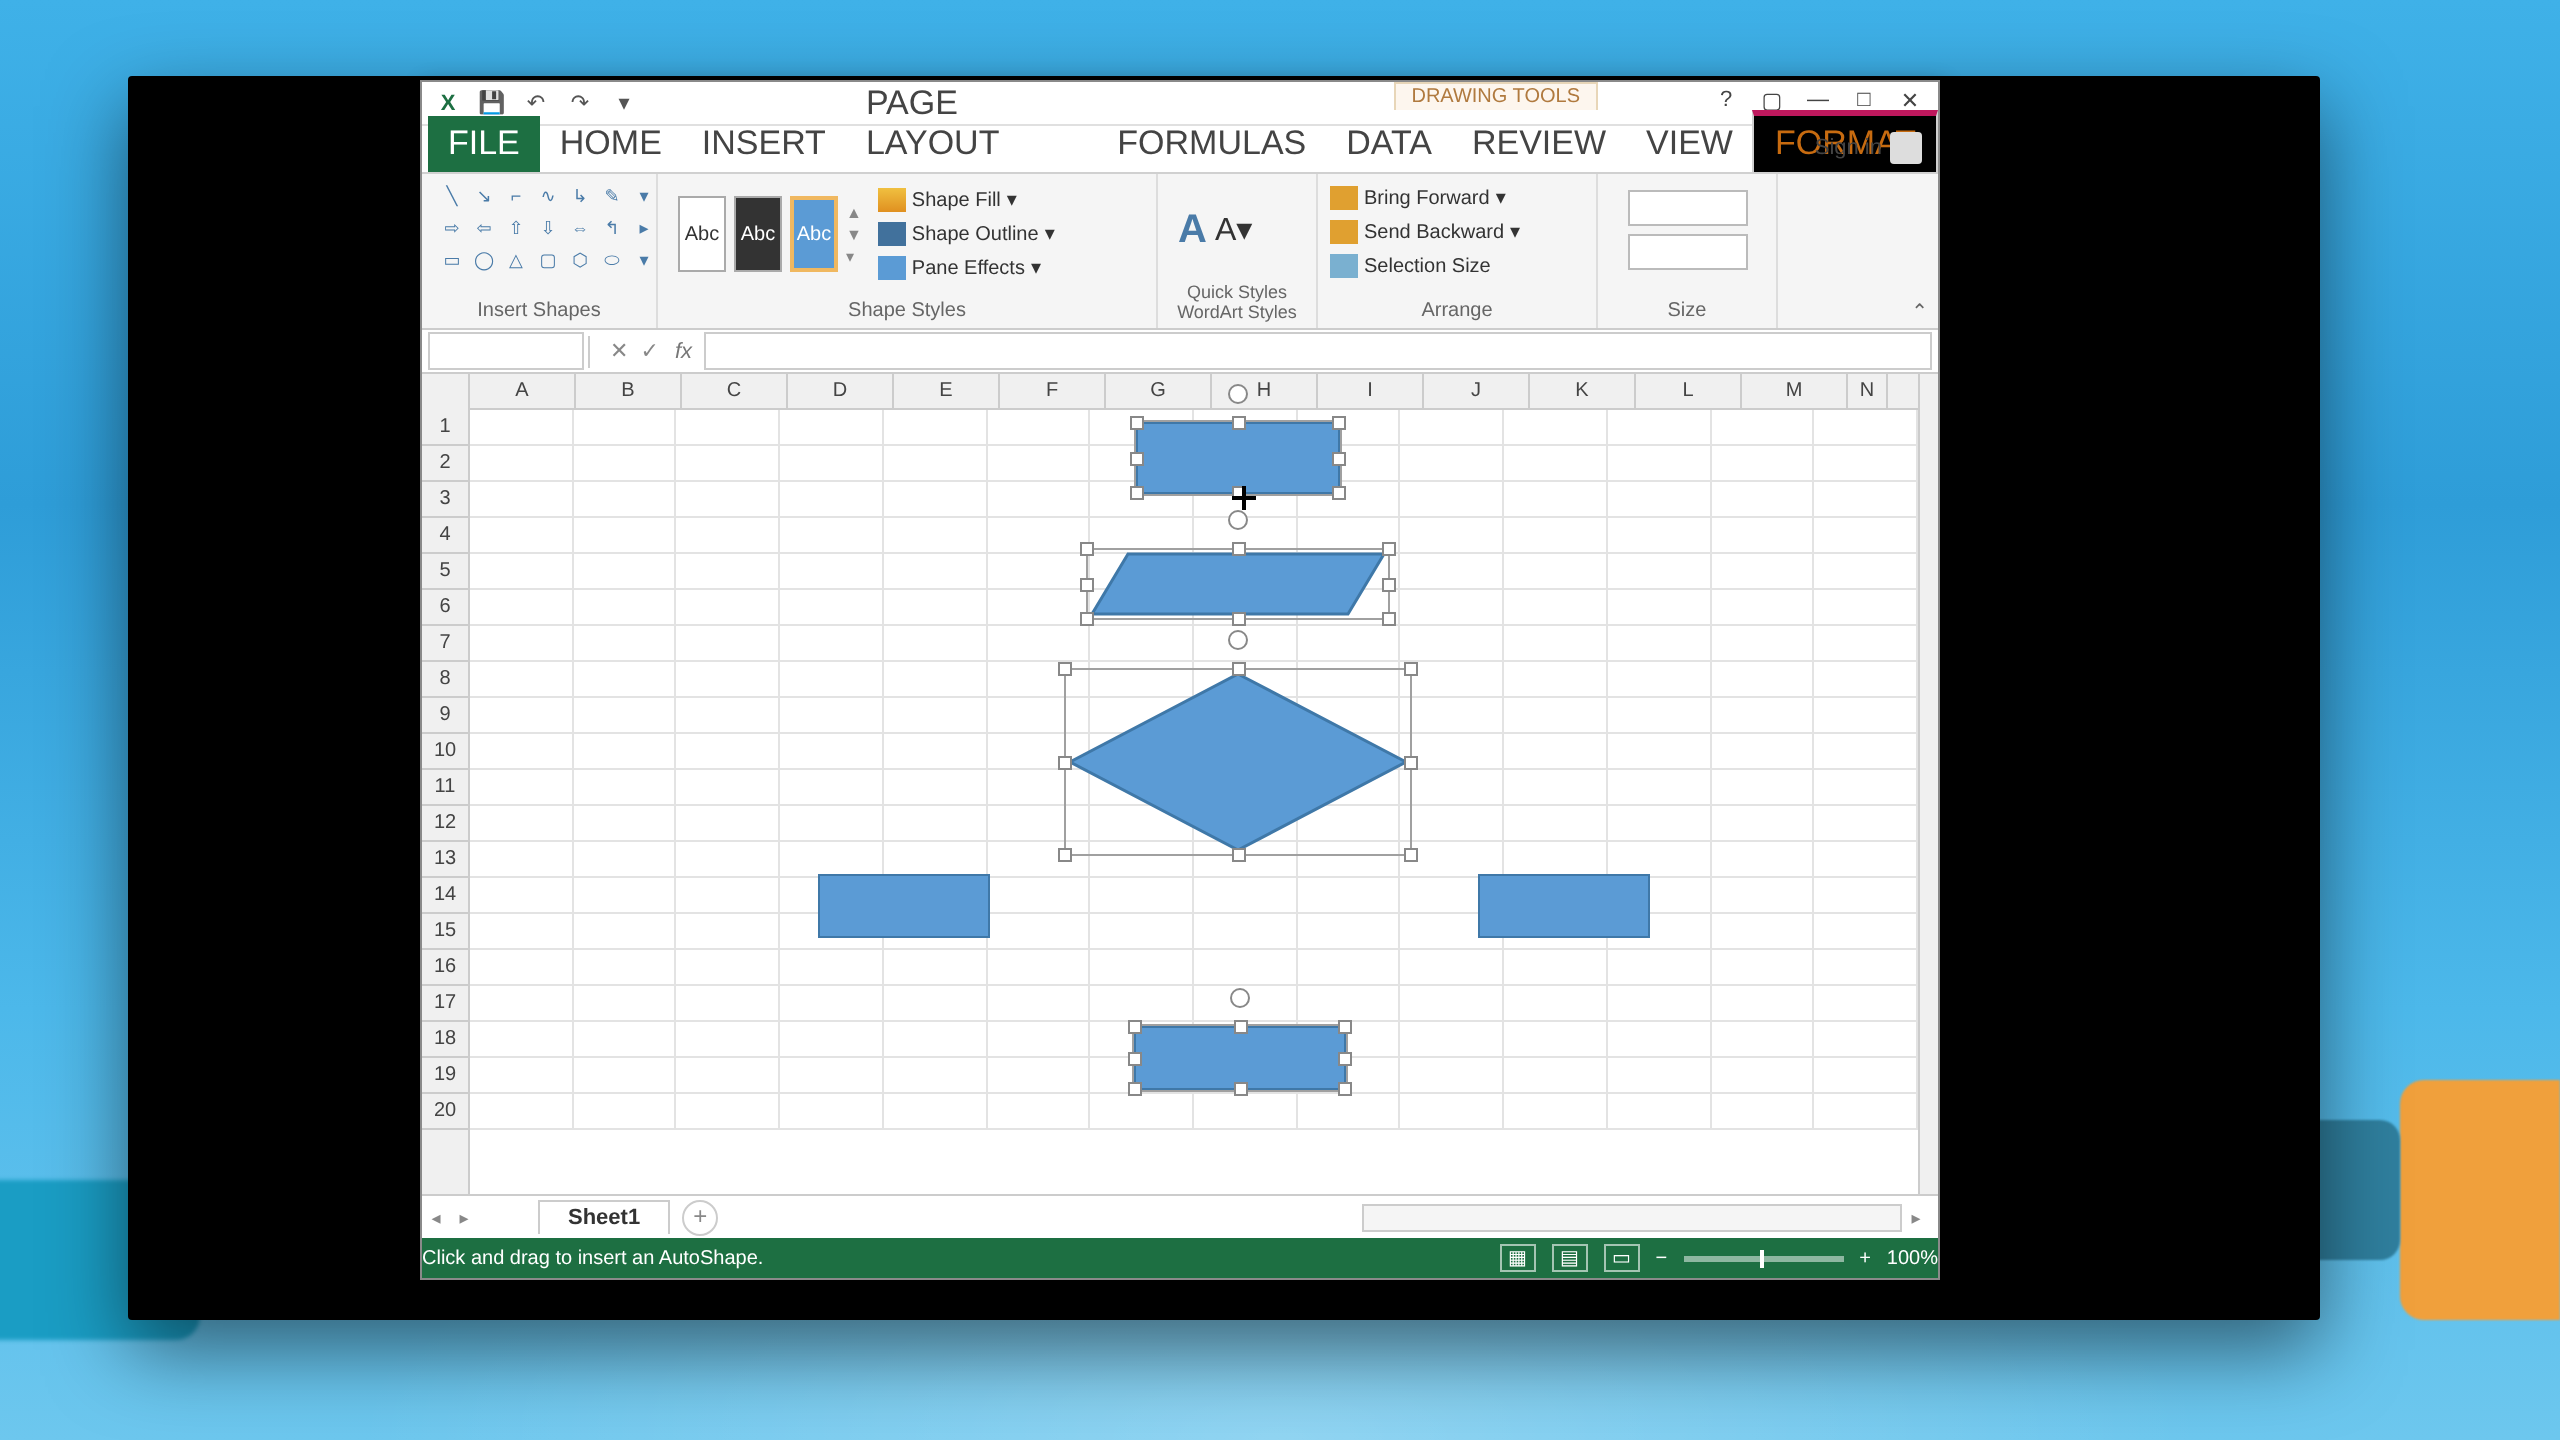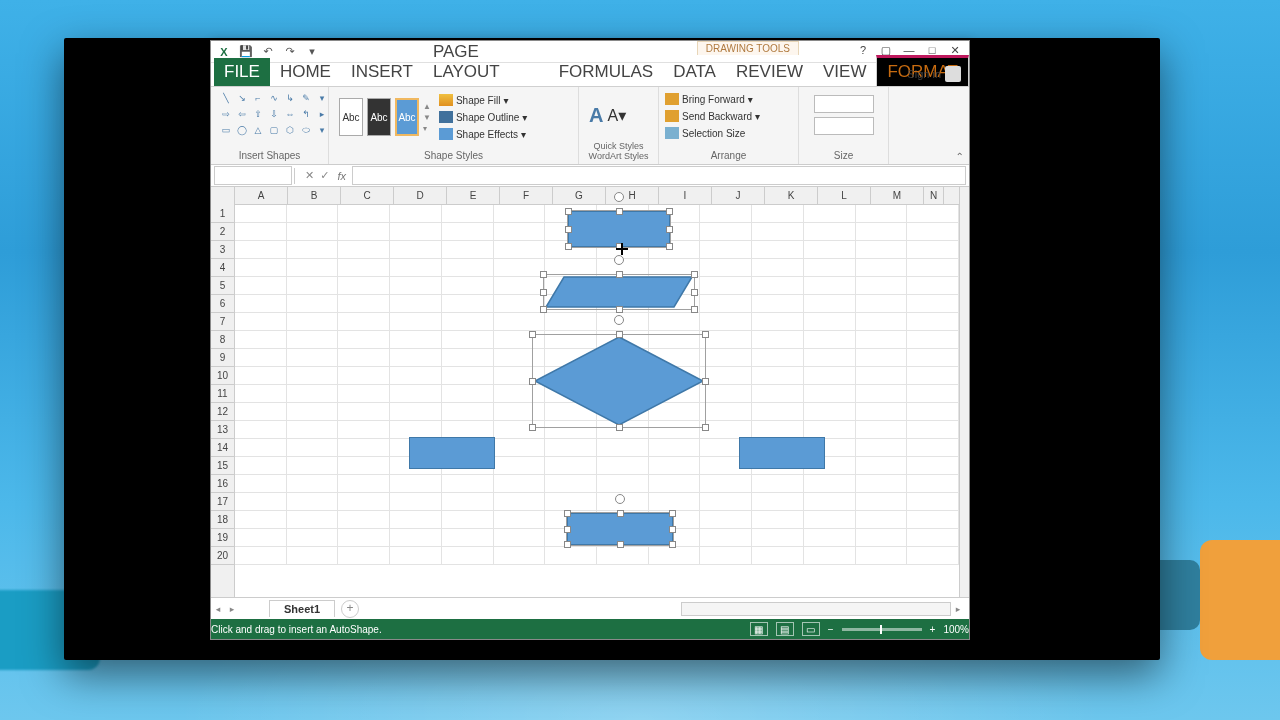--- a/index.html
+++ b/index.html
@@ -171,21 +171,21 @@
           <div class="style-box sb3">Abc</div>
           <div style="display:flex;flex-direction:column;font-size:8px;color:#888;gap:2px">
               <span>▲</span>
               <span>▼</span>
               <span>▾</span>
             </div>
         </div>
         <div style="display:flex;flex-direction:column;gap:3px;padding-left:4px">
           <div class="rbtn"><span class="ric" style="background:linear-gradient(#f0c040,#e09020)"></span><span>Shape Fill</span> ▾</div>
           <div class="rbtn"><span class="ric" style="background:#41719c"></span><span>Shape Outline</span> ▾</div>
-          <div class="rbtn"><span class="ric" style="background:#5b9bd5"></span><span>Shape Effects</span> ▾</div>
+          <div class="rbtn"><span class="ric" style="background:#5b9bd5"></span><span>Pane Effects</span> ▾</div>
         </div>
       </div>
       <div class="rgrp-lbl">Shape Styles</div>
     </div>
     <div class="rgrp" style="width:80px">
       <div style="display:flex;gap:4px;align-items:center;height:56px;padding-left:4px">
         <div style="font-size:20px;color:#4a7ba8;font-weight:bold">A</div>
         <div style="font-size:16px;color:#333">A▾</div>
       </div>
       <div style="font-size:9px;text-align:center;color:#666">Quick Styles</div>

